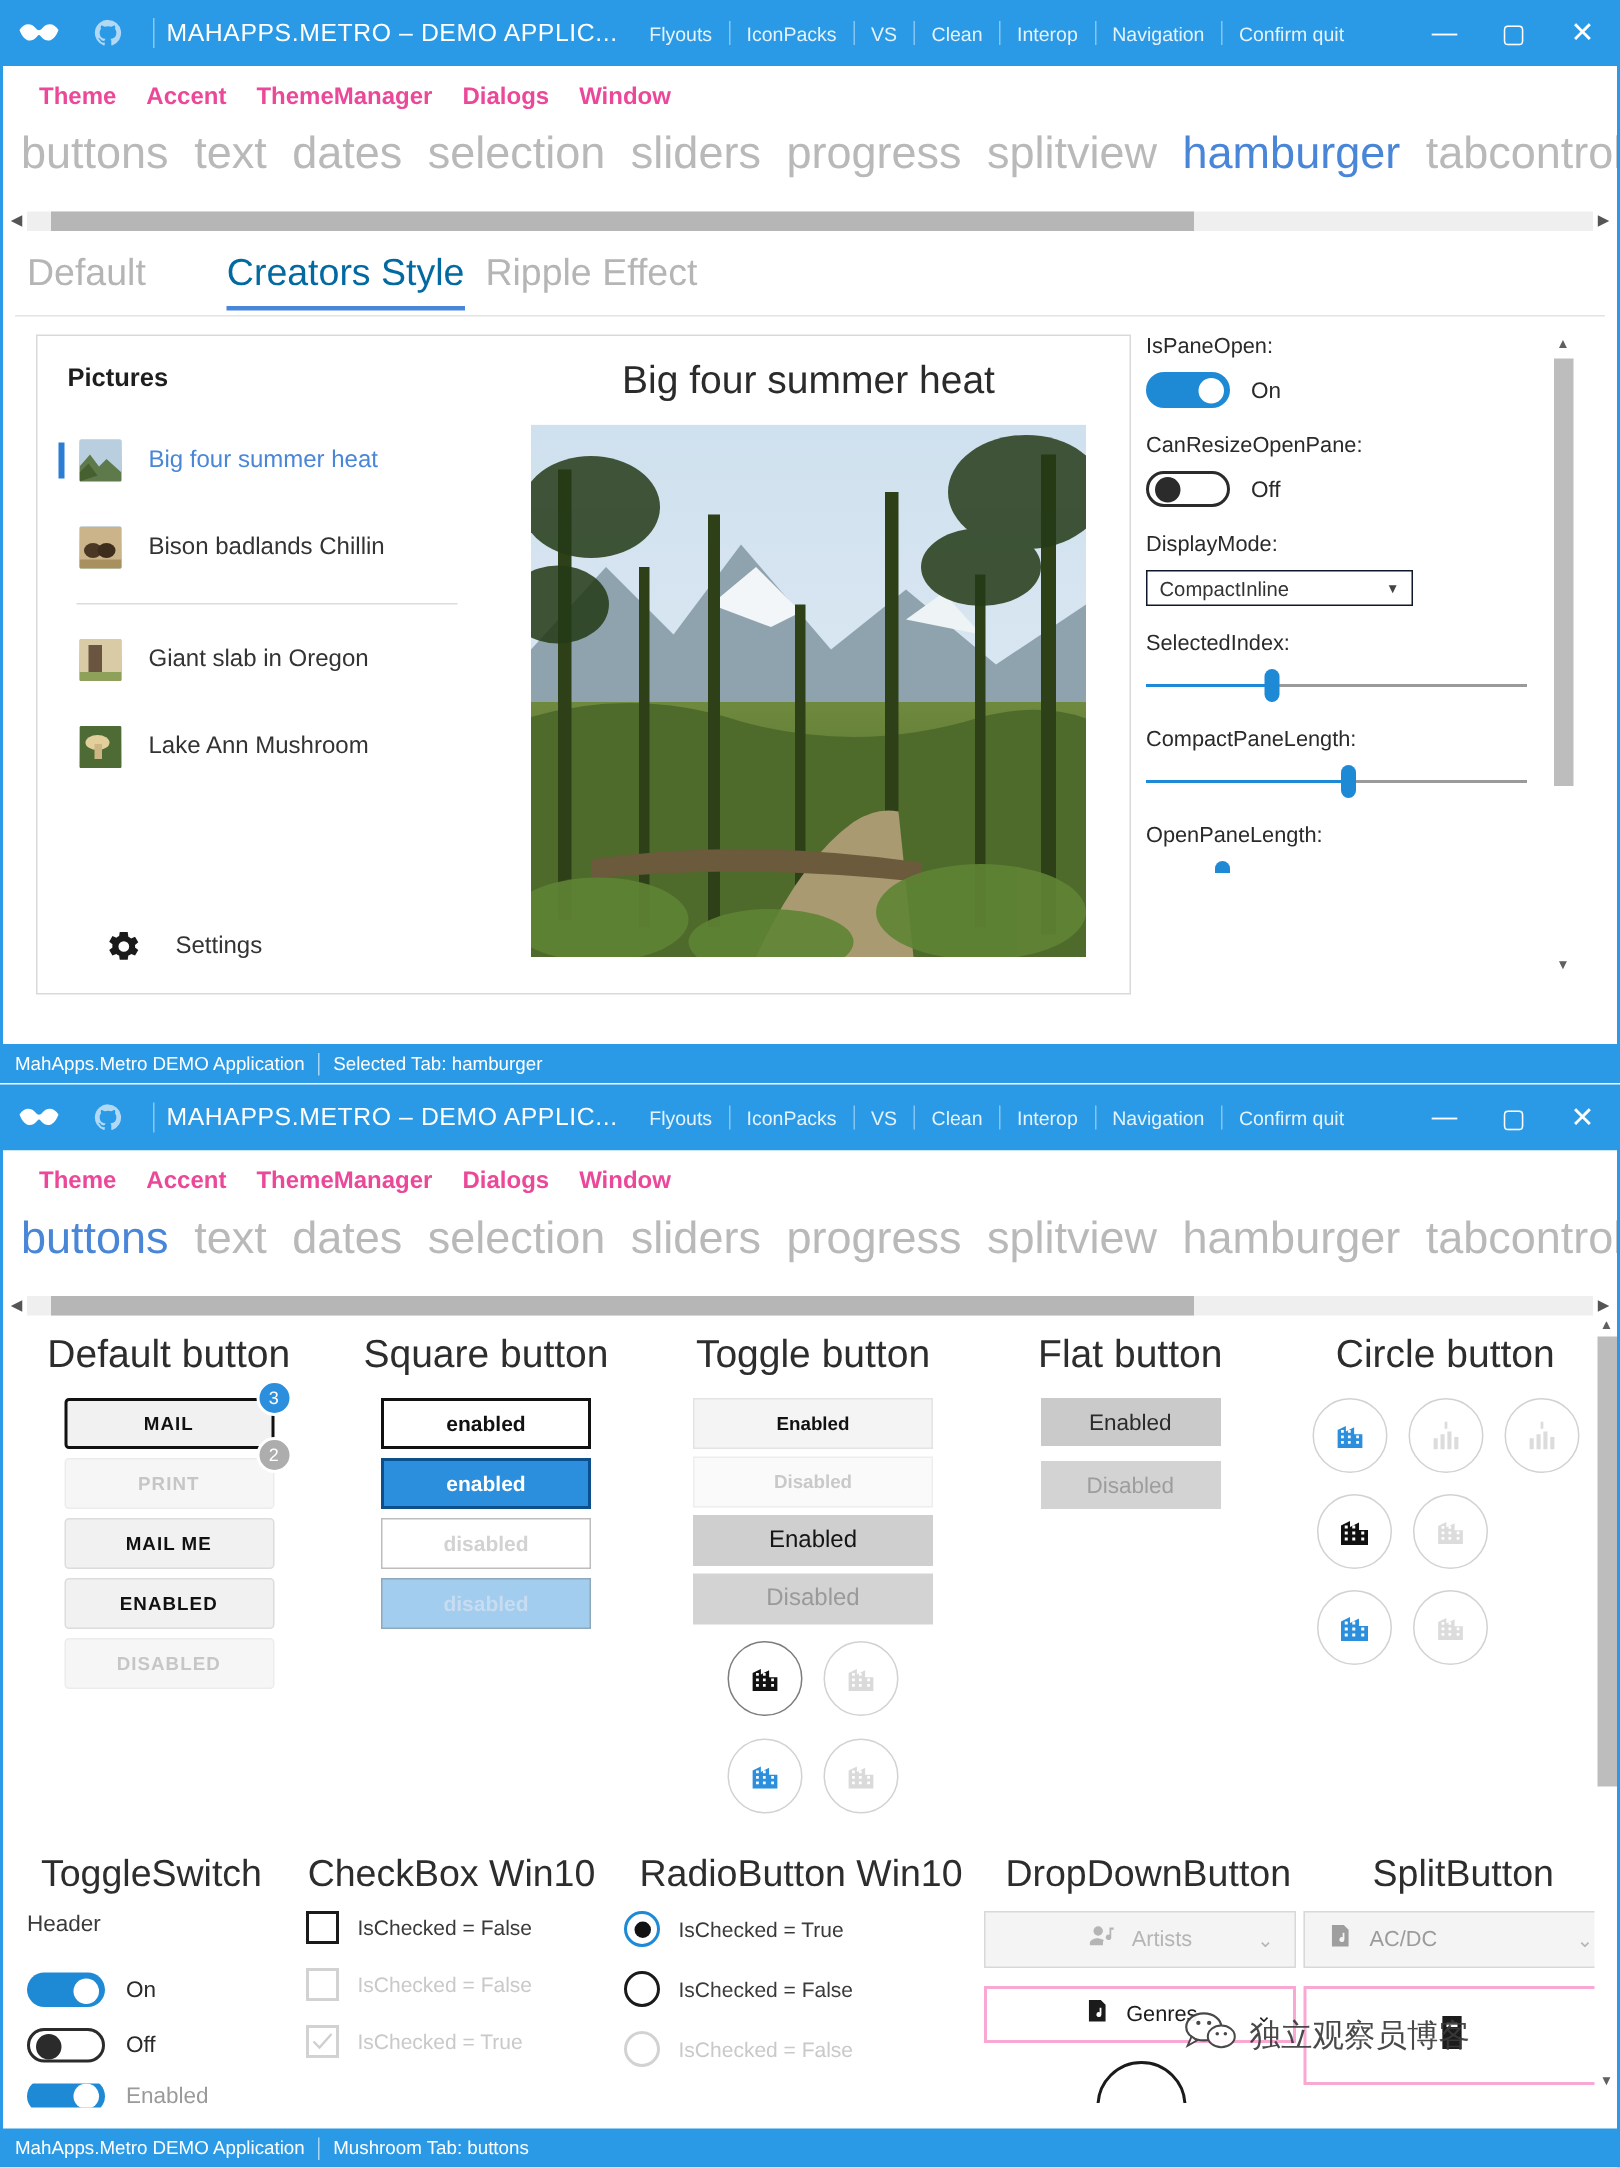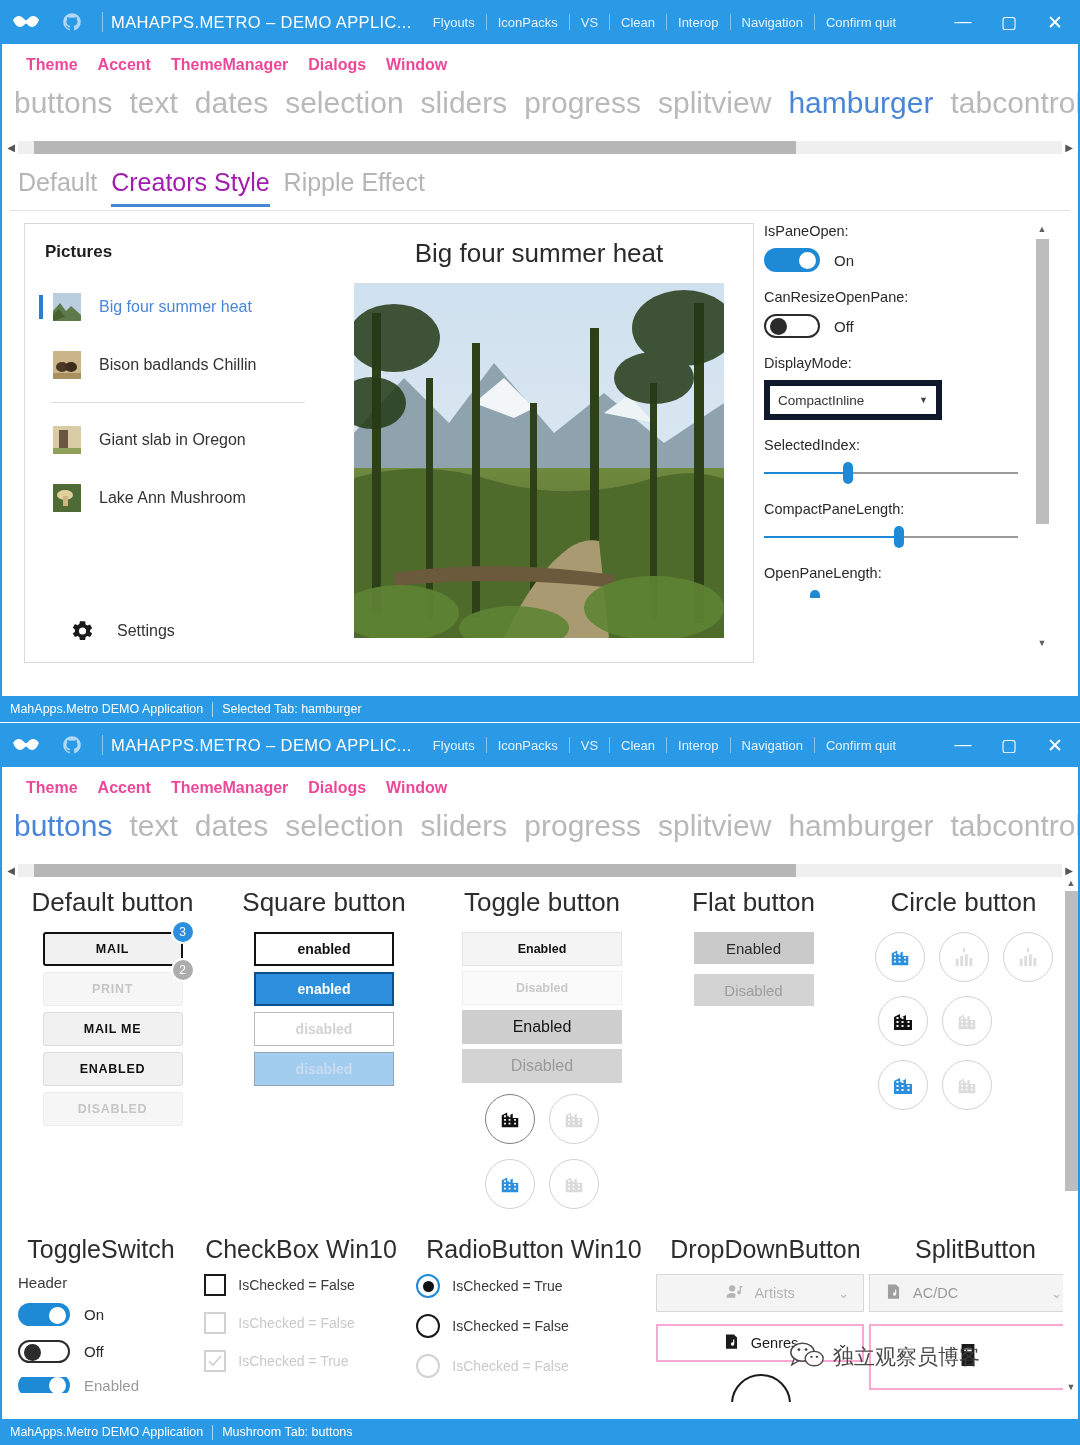--- a/index.html
+++ b/index.html
@@ -44,21 +44,21 @@
   
   .hscroll { height:22px; display:flex; align-items:center; background:#fff; padding:0 2px; }
   .hs-arrow { width:14px; text-align:center; font-size:10px; color:#555; }
   .hs-track { flex:1; height:13px; background:#efefef; position:relative; }
   .hs-thumb { position:absolute; left:1.5%; top:0; width:73%; height:13px; background:#b6b6b6; }
 
   
   .subtabs { height:52px; display:flex; align-items:center; padding-left:16px; }
   .subtab { font-size:25px; color:#b5b5b5; margin-right:14px; font-weight:300; position:relative;
             padding-bottom:4px; }
-  .subtab.active { color:#a21caf; }
+  .subtab.active { color:#0369a1;margin-left:40px; }
   .subtab.active::after { content:""; position:absolute; left:0; right:0; bottom:-6px; height:3px;
             background:#4a86d8; }
   .hr-light { height:1px; background:#e3e3e3; margin:0 8px; }
 
   
   .hamb-wrap { display:flex; padding:12px 14px 0 22px; height:445px; }
   .hamb-card { width:730px; height:440px; border:1px solid #d9d9d9; background:#fff; display:flex; }
   .pane { width:300px; padding:18px 0 0 0; display:flex; flex-direction:column; }
   .pane-title { font-size:17px; font-weight:bold; color:#1e1e1e; padding:0 0 16px 20px; }
   .pane-item { display:flex; align-items:center; height:58px; padding-left:14px; position:relative; }
@@ -81,21 +81,21 @@
   .opt-label { font-size:14.5px; color:#2a2a2a; margin:0 0 9px 0; }
   .opt-block { margin-bottom:17px; }
   .tsw { display:flex; align-items:center; gap:14px; }
   .tsw-track { width:56px; height:24px; border-radius:12px; position:relative; }
   .tsw-track.on { background:#1e8ad6; }
   .tsw-track.off { background:#fff; border:2px solid #2b2b2b; }
   .tsw-knob { position:absolute; width:17px; height:17px; border-radius:50%; top:3.5px; }
   .tsw-track.on .tsw-knob { background:#fff; right:4px; }
   .tsw-track.off .tsw-knob { background:#2b2b2b; left:4px; top:1.5px; }
   .tsw-text { font-size:15px; color:#2a2a2a; }
-  .combo { width:178px; height:40px; border:6px solid #0f172a; background:#fff; display:flex;
+  .combo { width:178px; height:24px; border:1px solid #0f172a; background:#fff; display:flex;
            align-items:center; padding:0 8px; justify-content:space-between; }
   .combo span.val { font-size:13.5px; color:#333; }
   .combo span.arr { font-size:9px; color:#444; }
   .slider { position:relative; height:22px; width:254px; display:flex; align-items:center; }
   .sl-track { position:absolute; left:0; right:0; height:2px; background:#9a9a9a; }
   .sl-fill { position:absolute; left:0; height:2px; background:#1e8ad6; }
   .sl-thumb { position:absolute; width:10px; height:22px; border-radius:5px; background:#1e8ad6; }
   .vscroll { position:absolute; right:-16px; top:-2px; width:16px; height:430px; background:#fff;
              display:flex; flex-direction:column; align-items:center; }
   .vs-arrow { font-size:9px; color:#606060; height:16px; line-height:16px; }
@@ -616,21 +616,21 @@
       <div class="lh" style="width:182px;text-align:center">ToggleSwitch</div>
       <div class="lh" style="width:218px;text-align:center">CheckBox Win10</div>
       <div class="lh" style="width:248px;text-align:center">RadioButton Win10</div>
       <div class="lh" style="width:215px;text-align:center">DropDownButton</div>
       <div class="lh" style="width:205px;text-align:center">SplitButton</div>
     </div>
 
     <div class="low-cols" style="margin-top:10px">
 
       <div style="width:182px;padding-left:8px">
-        <div style="font-size:15px;color:#3a3a3a;margin-bottom:12px">Header</div>
+        <div style="font-size:15px;color:#3a3a3a;margin-bottom:24px">Header</div>
         <div class="ts-row">
           <div class="tsw-track on" style="width:52px;height:23px">
                 <div class="tsw-knob"></div>
               </div>
           <div class="tsw-text">On</div>
         </div>
         <div class="ts-row">
           <div class="tsw-track off" style="width:52px;height:23px">
                 <div class="tsw-knob"></div>
               </div>

